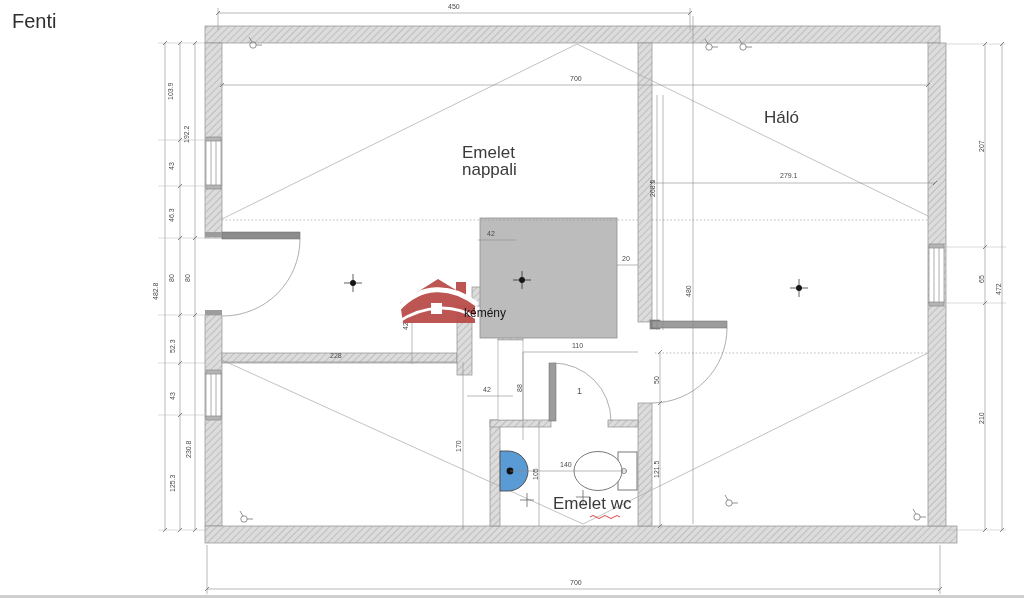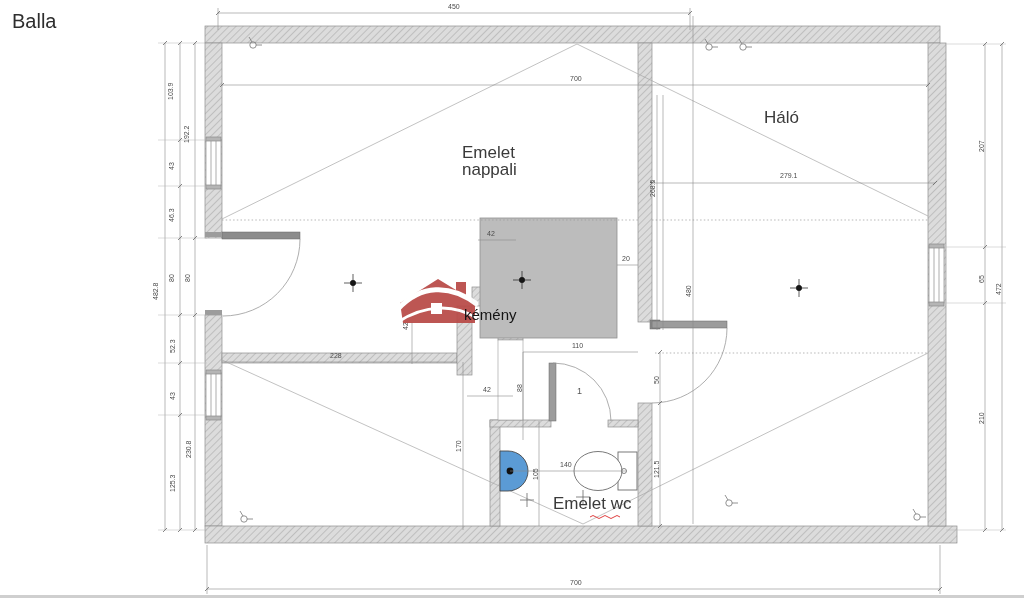--- a/index.html
+++ b/index.html
@@ -4,21 +4,21 @@
 <style>
   html,body{margin:0;padding:0;background:#fff;}
   #stage{position:relative;width:1024px;height:598px;background:#ffffff;overflow:hidden;
          font-family:"Liberation Sans",sans-serif;}
   #plan-svg{position:absolute;left:0;top:0;}
   .t{position:absolute;white-space:nowrap;font-family:"Liberation Sans",sans-serif;}
   .title{font-size:20px;color:#2e2e2e;}
   .room{font-size:17px;color:#3a3a3a;}
   .dim{font-size:7px;color:#4a4a4a;}
   .doornum{font-size:9px;color:#555;}
-  .chim{font-size:15px;color:#141414;z-index:6;padding-left:11px;}
+  .chim{font-size:12px;color:#141414;z-index:6;padding-left:11px;}
   .rot{transform:rotate(-90deg);transform-origin:0 0;}
   
   .logo{position:absolute;left:398px;top:268px;width:230px;height:64px;opacity:.93;z-index:4;}
   .logo .balla{position:absolute;left:84px;top:-2px;font-size:37px;font-weight:bold;
                color:#1b5ba6;letter-spacing:1px;}
   .logo .ingatlan{position:absolute;left:78px;top:37px;font-size:21px;font-weight:bold;
                   color:#c23b35;letter-spacing:4px;text-shadow:0 0 1px #8c2f96;}
   .edge{position:absolute;left:0;top:595px;width:1024px;height:3px;background:#cfcfcf;}
 </style>
 </head>
@@ -259,21 +259,21 @@
     <line x1="1000" y1="46" x2="1004" y2="42"></line>
         <line x1="1000" y1="532" x2="1004" y2="528"></line>
     <line x1="658" y1="354" x2="662" y2="350"></line>
         <line x1="658" y1="405" x2="662" y2="401"></line>
     <line x1="658" y1="528" x2="662" y2="524"></line>
   </g>
 
   <path d="M590,517 q3,-3 6,0 t6,0 t6,0 t6,0 t6,0" fill="none" stroke="#e04040" stroke-width="1"></path>
 </svg>
 
-<div class="t title" style="left:12px;top:10px">Balla</div>
+<div class="t title" style="left:12px;top:10px">Fenti</div>
 
 <div class="t room" style="left:462px;top:143px">Emelet</div>
 <div class="t room" style="left:462px;top:160px">nappali</div>
 <div class="t room" style="left:764px;top:108px">Háló</div>
 <div class="t room" style="left:553px;top:494px">Emelet wc</div>
 <div class="t chim" style="left:453px;top:306px">kémény</div>
 <div class="t doornum" style="left:577px;top:386px">1</div>
 
 <div class="t dim" style="left:448px;top:3px">450</div>
 <div class="t dim" style="left:570px;top:75px">700</div>

